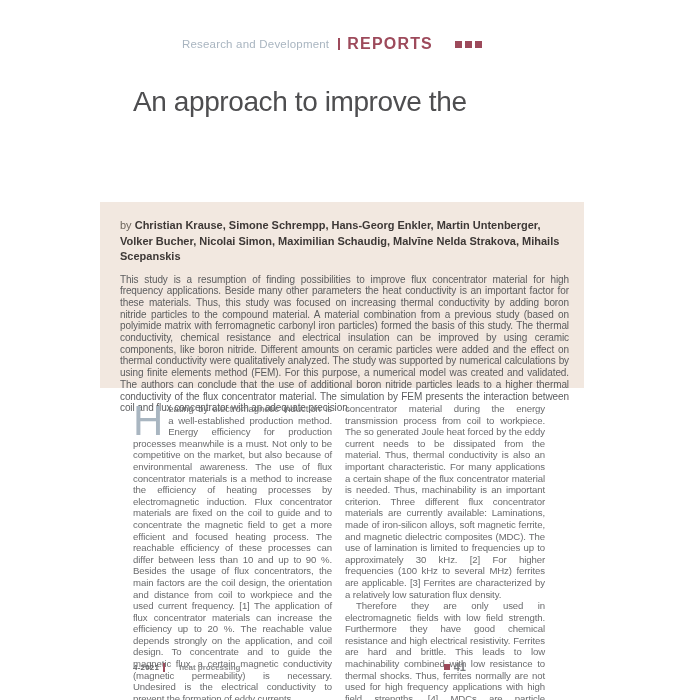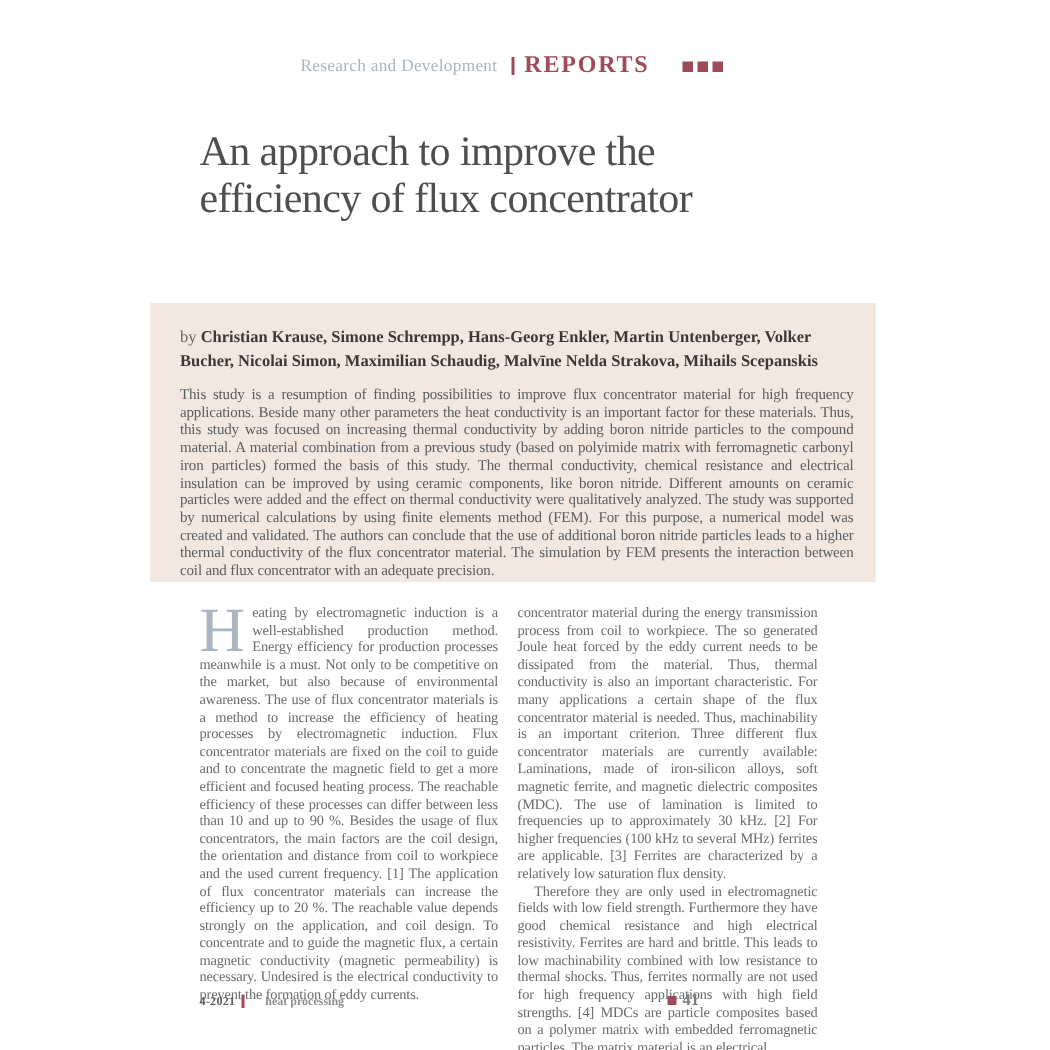--- a/index.html
+++ b/index.html
@@ -1,18 +1,18 @@
 <!DOCTYPE html>
 <html><head>
 <meta charset="utf-8">
 <style>
   html,body { margin:0; padding:0; background:#ffffff; }
   .page {
     position:relative; width:584px; height:700px; background:#ffffff;
-    font-family:Liberation Serif, serif; overflow:hidden;
+    font-family:Liberation Sans, sans-serif; overflow:hidden;
   }
 
   
   .masthead { position:absolute; top:35px; right:102px; display:flex; align-items:center; }
   .masthead .section { color:#a9b5c0; font-size:11.5px; letter-spacing:0.2px; }
   .masthead .vbar { width:2px; height:12px; background:#9d4a5b; margin:0 7px 0 9px; }
   .masthead .category { color:#9d4a5b; font-weight:bold; font-size:16px; letter-spacing:1.2px; }
   .masthead .squares { display:flex; gap:3px; margin-left:22px; }
   .masthead .squares i { display:block; width:7px; height:7px; background:#9d4a5b; }
 
@@ -69,21 +69,20 @@
     <span class="category">REPORTS</span>
     <span class="squares">
         <i></i>
         <i></i>
         <i></i>
       </span>
   </header>
 
   <h1 class="title">
     <span>An approach to improve the</span>
-    <span>efficiency of flux concentrator</span>
   </h1>
 
   <section class="abstract-box">
     <p class="authors"><span class="by">by </span><span>Christian Krause, Simone Schrempp, Hans-Georg Enkler, Martin Untenberger, Volker Bucher, Nicolai Simon, Maximilian Schaudig, Malvīne Nelda Strakova, Mihails Scepanskis</span></p>
     <p class="abstract">This study is a resumption of finding possibilities to improve flux concentrator material for high frequency applications. Beside many other parameters the heat conductivity is an important factor for these materials. Thus, this study was focused on increasing thermal conductivity by adding boron nitride particles to the compound material. A material combination from a previous study (based on polyimide matrix with ferromagnetic carbonyl iron particles) formed the basis of this study. The thermal conductivity, chemical resistance and electrical insulation can be improved by using ceramic components, like boron nitride. Different amounts on ceramic particles were added and the effect on thermal conductivity were qualitatively analyzed. The study was supported by numerical calculations by using finite elements method (FEM). For this purpose, a numerical model was created and validated. The authors can conclude that the use of additional boron nitride particles leads to a higher thermal conductivity of the flux concentrator material. The simulation by FEM presents the interaction between coil and flux concentrator with an adequate precision.</p>
   </section>
 
   <div class="col col-left">
     <p><span class="dropcap">H</span><span>eating by electromagnetic induction is a well-established production method. Energy efficiency for production processes meanwhile is a must. Not only to be competitive on the market, but also because of environmental awareness. The use of flux concentrator materials is a method to increase the efficiency of heating processes by electromagnetic induction. Flux concentrator materials are fixed on the coil to guide and to concentrate the magnetic field to get a more efficient and focused heating process. The reachable efficiency of these processes can differ between less than 10 and up to 90 %. Besides the usage of flux concentrators, the main factors are the coil design, the orientation and distance from coil to workpiece and the used current frequency. [1] The application of flux concentrator materials can increase the efficiency up to 20 %. The reachable value depends strongly on the application, and coil design. To concentrate and to guide the magnetic flux, a certain magnetic conductivity (magnetic permeability) is necessary. Undesired is the electrical conductivity to prevent the formation of eddy currents.</span></p>
 

